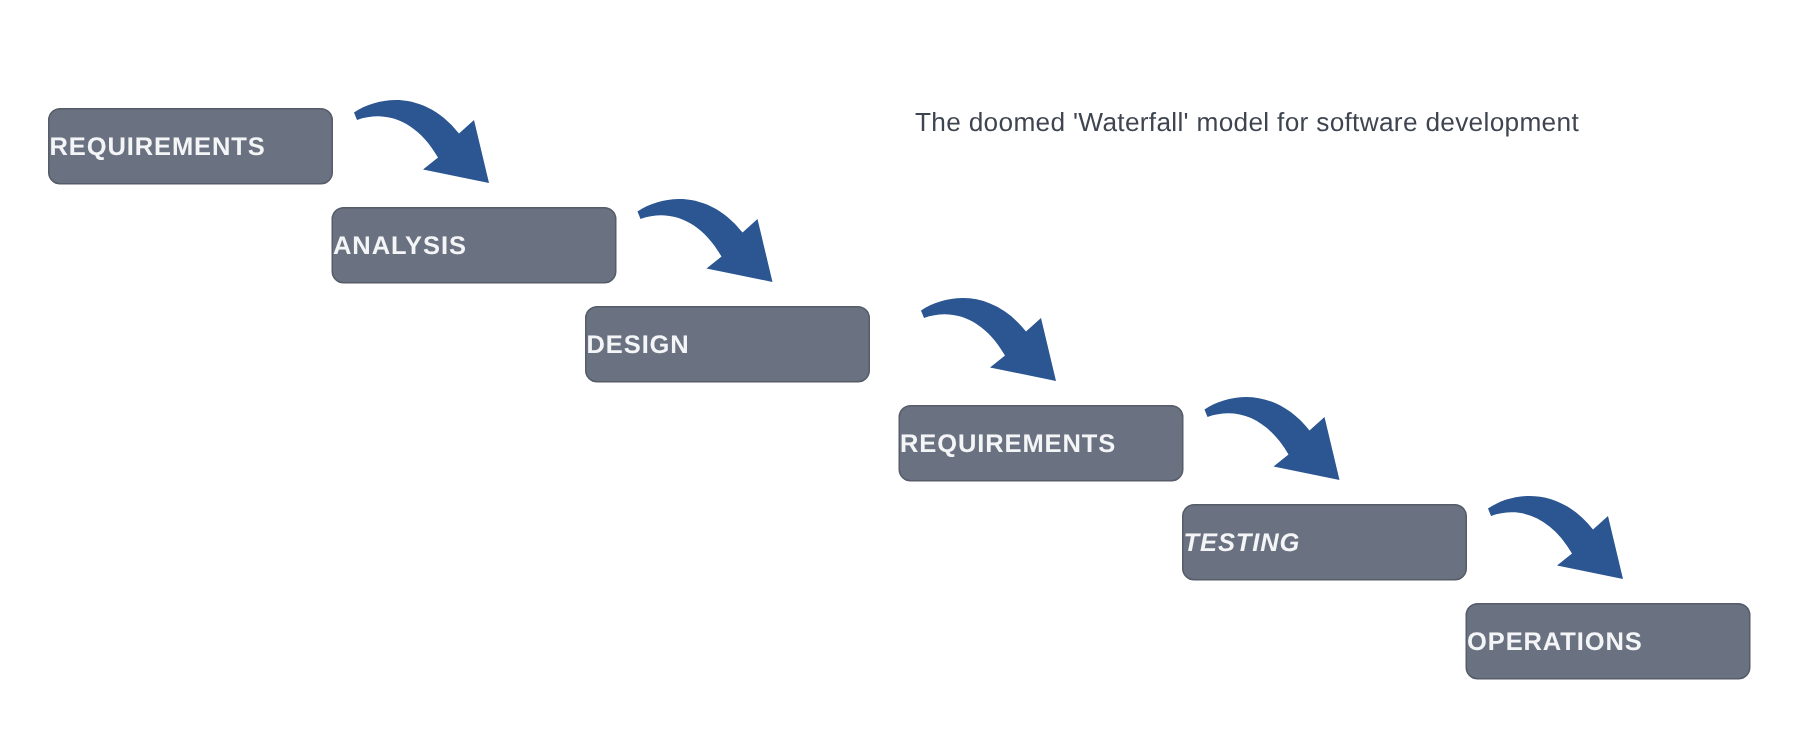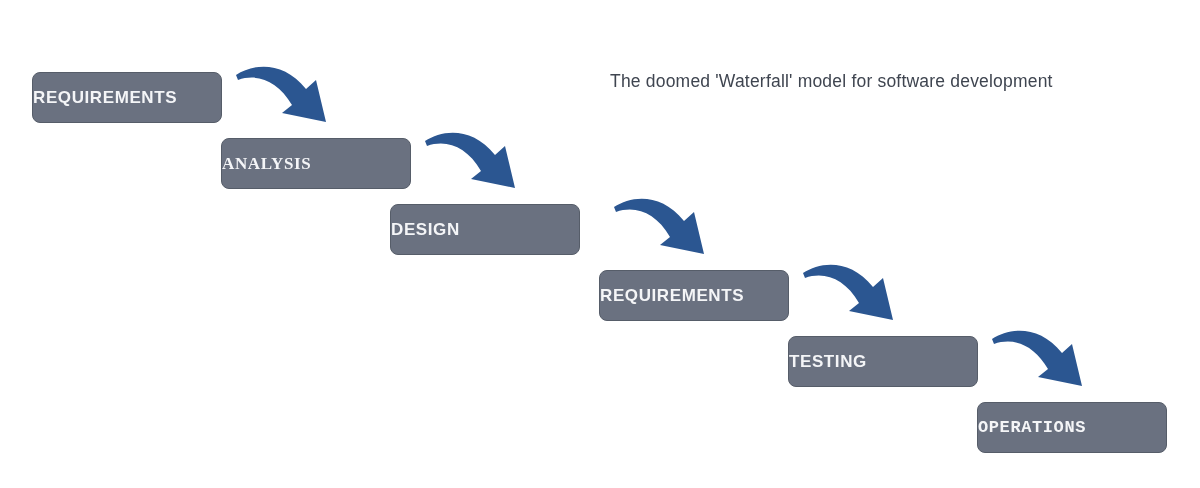--- a/index.html
+++ b/index.html
@@ -57,41 +57,41 @@
 
 <div class="canvas">
   <div class="diagram-title">The doomed 'Waterfall' model for software development</div>
   <div id="stage-layer">
       <div class="stage-box" style="left: 32px; top: 72px;">
         <span class="stage-label">REQUIREMENTS</span>
       </div>
       <svg class="flow-arrow" viewBox="0 0 104 66" style="left: 234px; top: 63px;">
         <path d="M 2 12 C 20 0 50 -2 72 26 L 82 17 L 92 59 L 48 50 L 58 42 C 44 18 24 10 4 17 Z" fill="#2b5691"></path>
       </svg>
-      <div class="stage-box" style="left: 221px; top: 138px; font-family: Liberation Serif, serif;">
+      <div class="stage-box" style="left: 221px; top: 138px;">
         <span class="stage-label">ANALYSIS</span>
       </div>
       <svg class="flow-arrow" viewBox="0 0 104 66" style="left: 423px; top: 129px;">
         <path d="M 2 12 C 20 0 50 -2 72 26 L 82 17 L 92 59 L 48 50 L 58 42 C 44 18 24 10 4 17 Z" fill="#2b5691"></path>
       </svg>
       <div class="stage-box" style="left: 390px; top: 204px;">
         <span class="stage-label">DESIGN</span>
       </div>
       <svg class="flow-arrow" viewBox="0 0 104 66" style="left: 612px; top: 195px;">
         <path d="M 2 12 C 20 0 50 -2 72 26 L 82 17 L 92 59 L 48 50 L 58 42 C 44 18 24 10 4 17 Z" fill="#2b5691"></path>
       </svg>
       <div class="stage-box" style="left: 599px; top: 270px;">
         <span class="stage-label">REQUIREMENTS</span>
       </div>
       <svg class="flow-arrow" viewBox="0 0 104 66" style="left: 801px; top: 261px;">
         <path d="M 2 12 C 20 0 50 -2 72 26 L 82 17 L 92 59 L 48 50 L 58 42 C 44 18 24 10 4 17 Z" fill="#2b5691"></path>
       </svg>
-      <div class="stage-box" style="left: 788px; top: 336px;">
+      <div class="stage-box" style="left: 788px; top: 336px; font-style: italic;">
         <span class="stage-label">TESTING</span>
       </div>
       <svg class="flow-arrow" viewBox="0 0 104 66" style="left: 990px; top: 327px;">
         <path d="M 2 12 C 20 0 50 -2 72 26 L 82 17 L 92 59 L 48 50 L 58 42 C 44 18 24 10 4 17 Z" fill="#2b5691"></path>
       </svg>
-      <div class="stage-box" style="left: 977px; top: 402px; font-family: Liberation Mono, monospace;">
+      <div class="stage-box" style="left: 977px; top: 402px;">
         <span class="stage-label">OPERATIONS</span>
       </div>
     </div>
 </div>
 
 </body></html>

